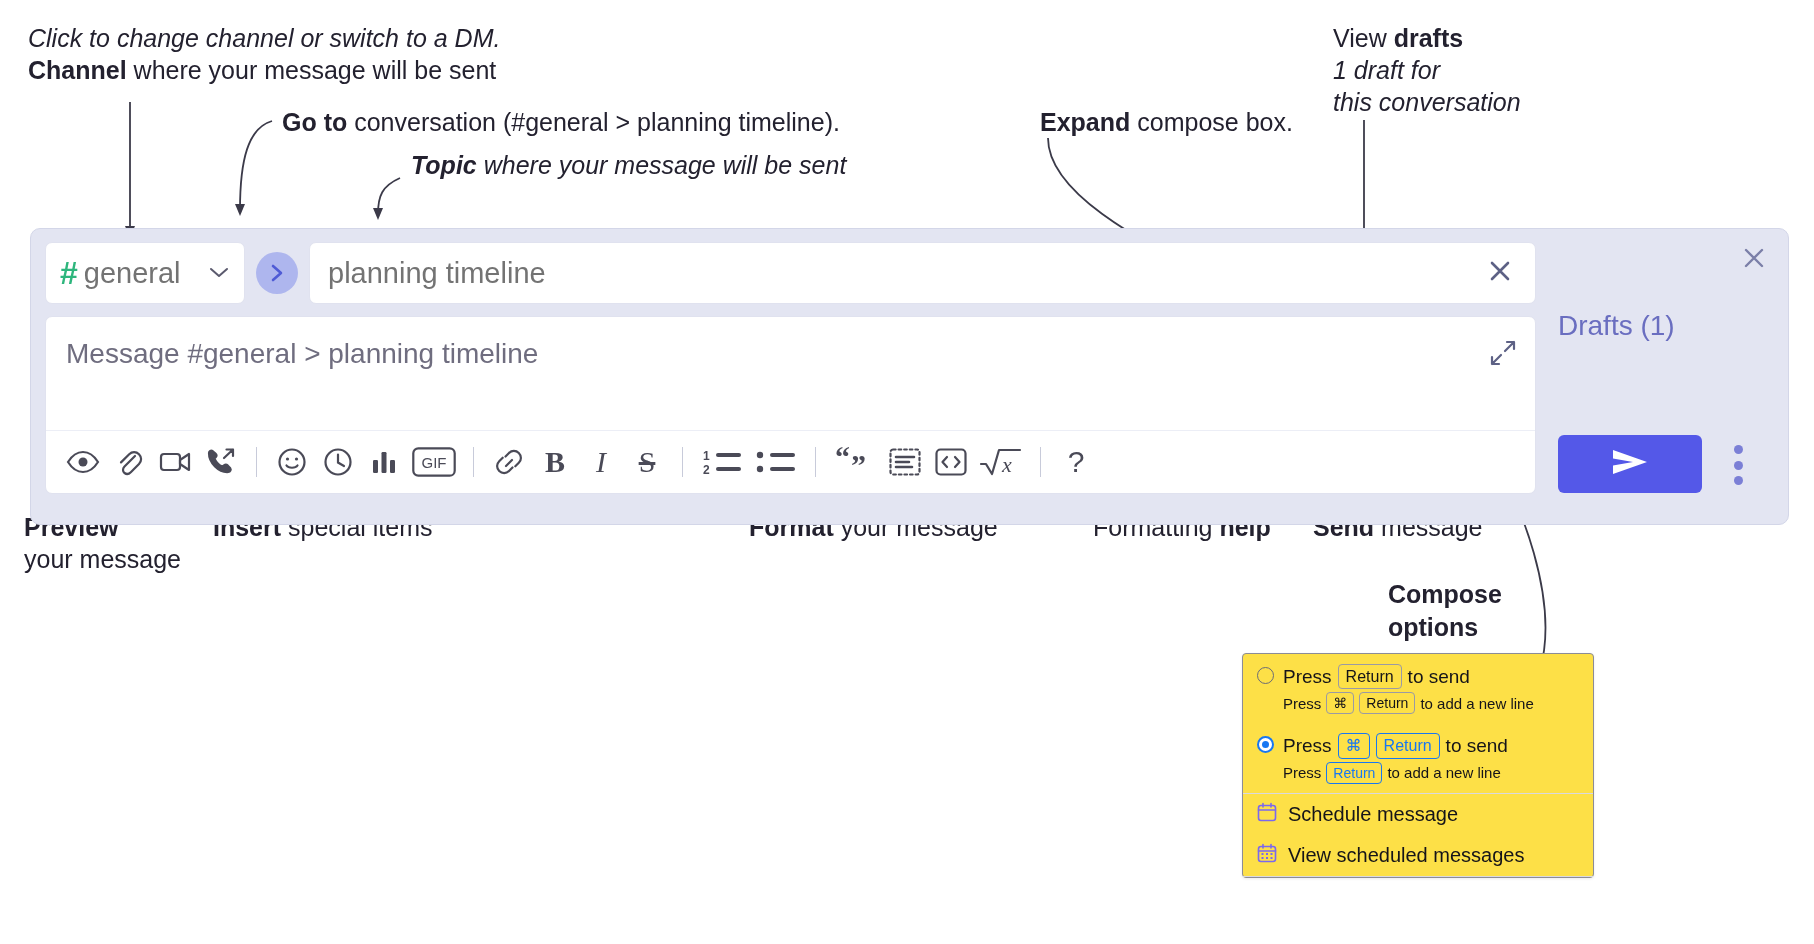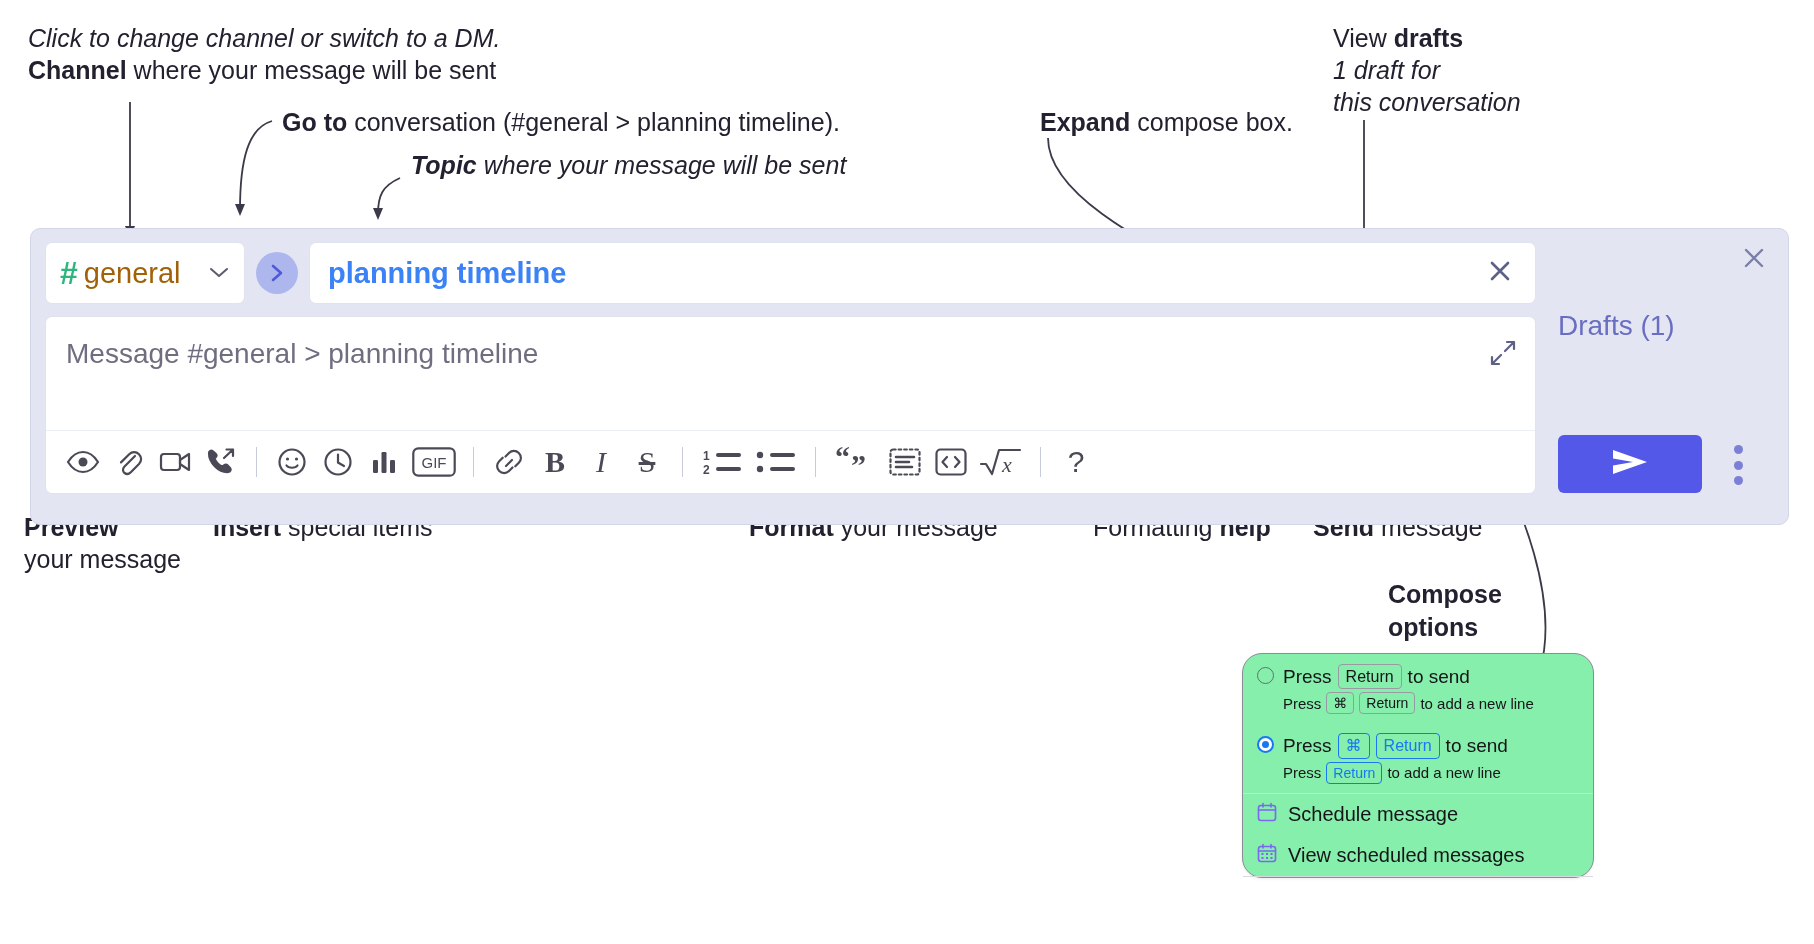--- a/index.html
+++ b/index.html
@@ -24,35 +24,35 @@
     border:1px solid #d3d6e8;
   }
   #compose-inner { position:absolute; left:14px; top:13px; width:1491px; }
 
   .row-top { display:flex; align-items:center; height:62px; }
   .channel-pill {
     width:200px; height:62px; background:#fff; border:1px solid #e0e2ef; border-radius:7px;
     display:flex; align-items:center; padding:0 14px; gap:6px;
   }
   .hash { color:#2eb67d; font-size:32px; font-weight:700; line-height:1; }
-  .channel-name { font-size:29px; color:#a16207; }
+  .channel-name { font-size:29px; color:#737373; }
   .chev { margin-left:auto; color:#5b5a6e; font-size:19px; }
 
   .goto-btn {
     width:42px; height:42px; border-radius:50%; background:#aeb6ee;
     display:flex; align-items:center; justify-content:center;
     margin:0 11px; flex:0 0 auto;
   }
   .goto-btn svg { display:block; }
 
   .topic-field {
     flex:1; height:62px; background:#fff; border:1px solid #e0e2ef; border-radius:7px;
     display:flex; align-items:center; padding:0 18px;
   }
-  .topic-text { font-size:29px; color:#3b82f6;font-weight:bold; }
+  .topic-text { font-size:29px; color:#737373; }
   .topic-x { margin-left:auto; }
 
   .msg-area {
     margin-top:12px; background:#ffffff; border:1px solid #e0e2ef; border-radius:7px;
     height:178px; position:relative;
   }
   .msg-placeholder {
     position:absolute; left:20px; top:21px; font-size:28px; color:#6f6d7f;
   }
   .expand-btn { position:absolute; right:18px; top:22px; }
@@ -73,21 +73,21 @@
   }
   .kebab { position:absolute; left:1696px; top:216px; width:22px; height:40px;
            display:flex; flex-direction:column; align-items:center; justify-content:space-between; }
   .kebab i { display:block; width:9px; height:9px; border-radius:50%; background:#7b7fd6; }
   .drafts { position:absolute; left:1527px; top:81px; font-size:28px; color:#6a6ec0; }
   .close-x { position:absolute; right:18px; top:13px; }
 
   
   #menu {
     position:absolute; left:1242px; top:653px; width:352px;
-    background:#86efac; border:1px solid #8c8c96; border-radius:20px;
+    background:#fde047; border:1px solid #8c8c96; border-radius:4px;
     box-shadow:0 1px 3px rgba(0,0,0,.08);
     font-size:18px; color:#151419;
   }
   .mi-radio { display:flex; align-items:flex-start; padding:10px 14px 2px 14px; gap:9px; }
   .radio-o { width:17px; height:17px; border-radius:50%; border:1.6px solid #6b6b75; flex:0 0 auto; margin-top:3px; }
   .radio-sel { width:17px; height:17px; border-radius:50%; border:2px solid #1877f2; background:#fff; flex:0 0 auto; margin-top:3px; position:relative; }
   .radio-sel::after { content:""; position:absolute; left:3px; top:3px; width:7px; height:7px; border-radius:50%; background:#1877f2; }
   .sub { padding:1px 14px 9px 40px; font-size:15px; color:#151419; display:flex; align-items:center; gap:5px; }
   .key { border:1px solid #9a9aa4; border-radius:4px; padding:0px 7px; font-size:16px; display:inline-block; line-height:1.45; }
   .key.sm { font-size:14px; padding:0 6px; }

